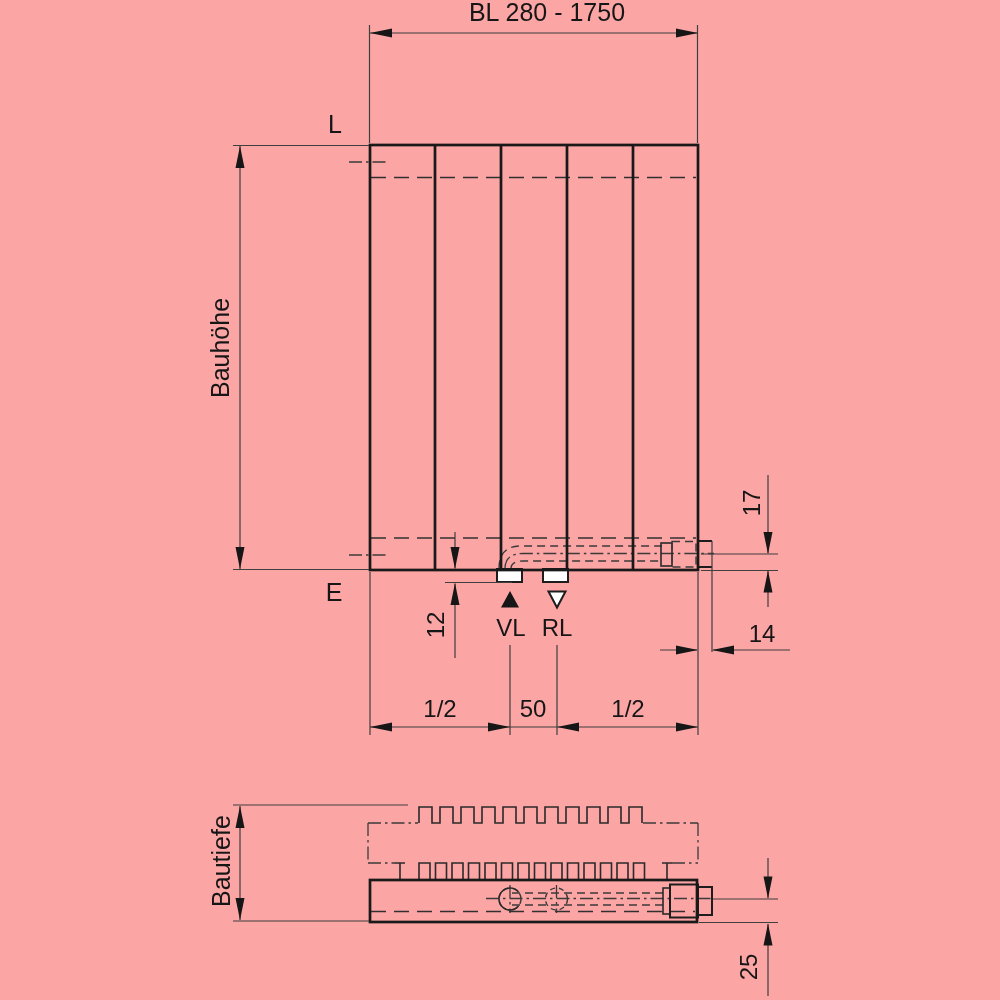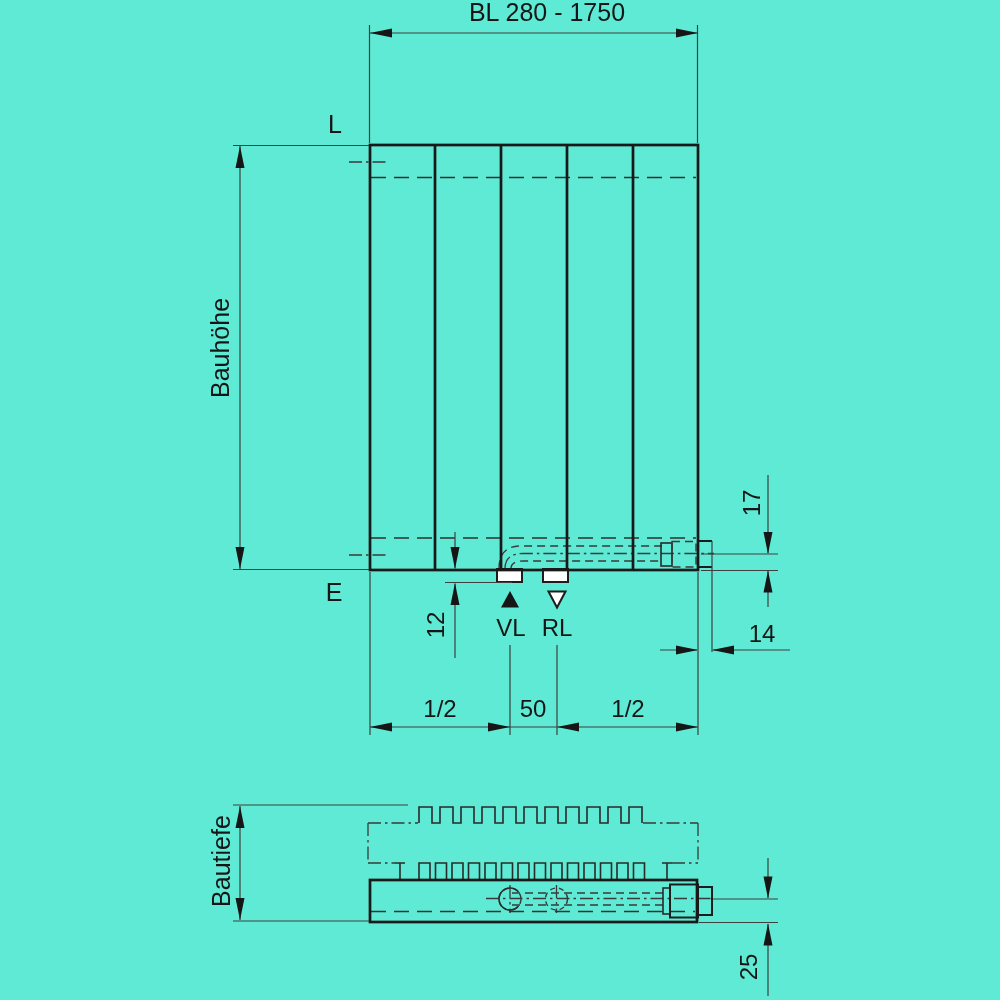--- a/index.html
+++ b/index.html
@@ -1,16 +1,16 @@
 <!DOCTYPE html>
 <html><head>
 <meta charset="utf-8">
 <style>
   html,body{margin:0;padding:0;background:#ffffff;}
-  #stage{position:relative;width:1000px;height:1000px;background:#5eead4;overflow:hidden;}
+  #stage{position:relative;width:1000px;height:1000px;background:#fca5a5;overflow:hidden;}
   svg{display:block;}
   svg text{font-family:"Liberation Sans",sans-serif;font-size:24px;fill:#161616;}
   .t25{font-size:25px;}
   .thick{stroke:#191919;stroke-width:2.7;fill:none;stroke-linejoin:miter;}
   .med{stroke:#1d1d1d;stroke-width:2;fill:none;}
   .medf{stroke:#1d1d1d;stroke-width:2;fill:#ffffff;}
   .thin{stroke:#3f3f3f;stroke-width:1.2;fill:none;}
   .thin2{stroke:#2a2a2a;stroke-width:1.6;fill:none;}
   .dash{stroke:#303030;stroke-width:1.7;fill:none;stroke-dasharray:15 8;}
   .dashsm{stroke:#3a3a3a;stroke-width:1.4;fill:none;stroke-dasharray:8 5;}

